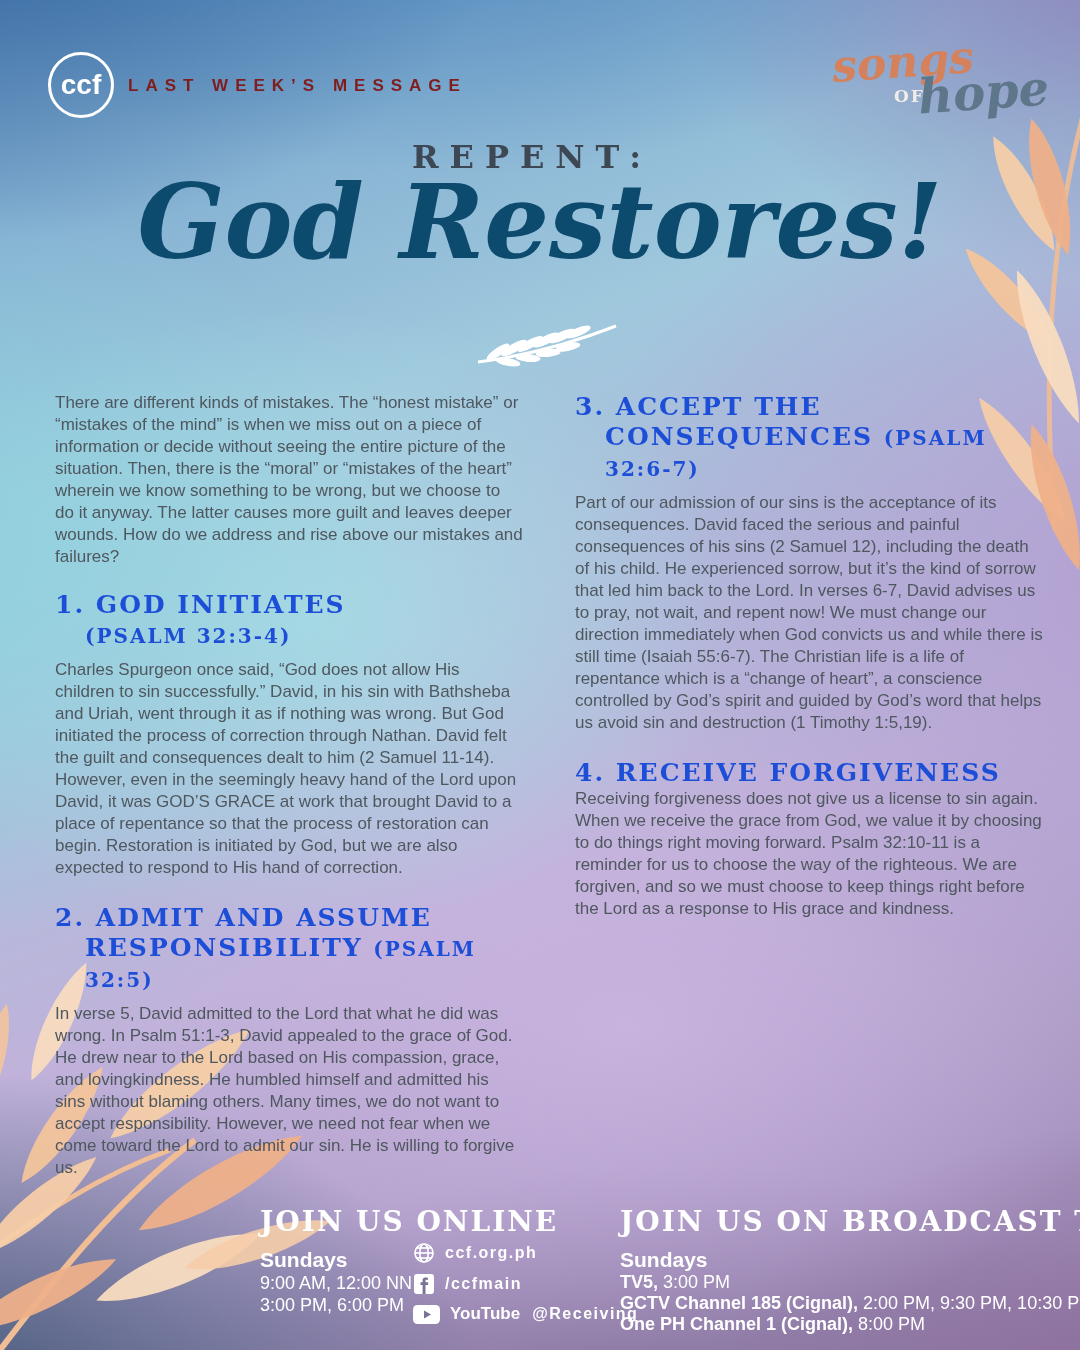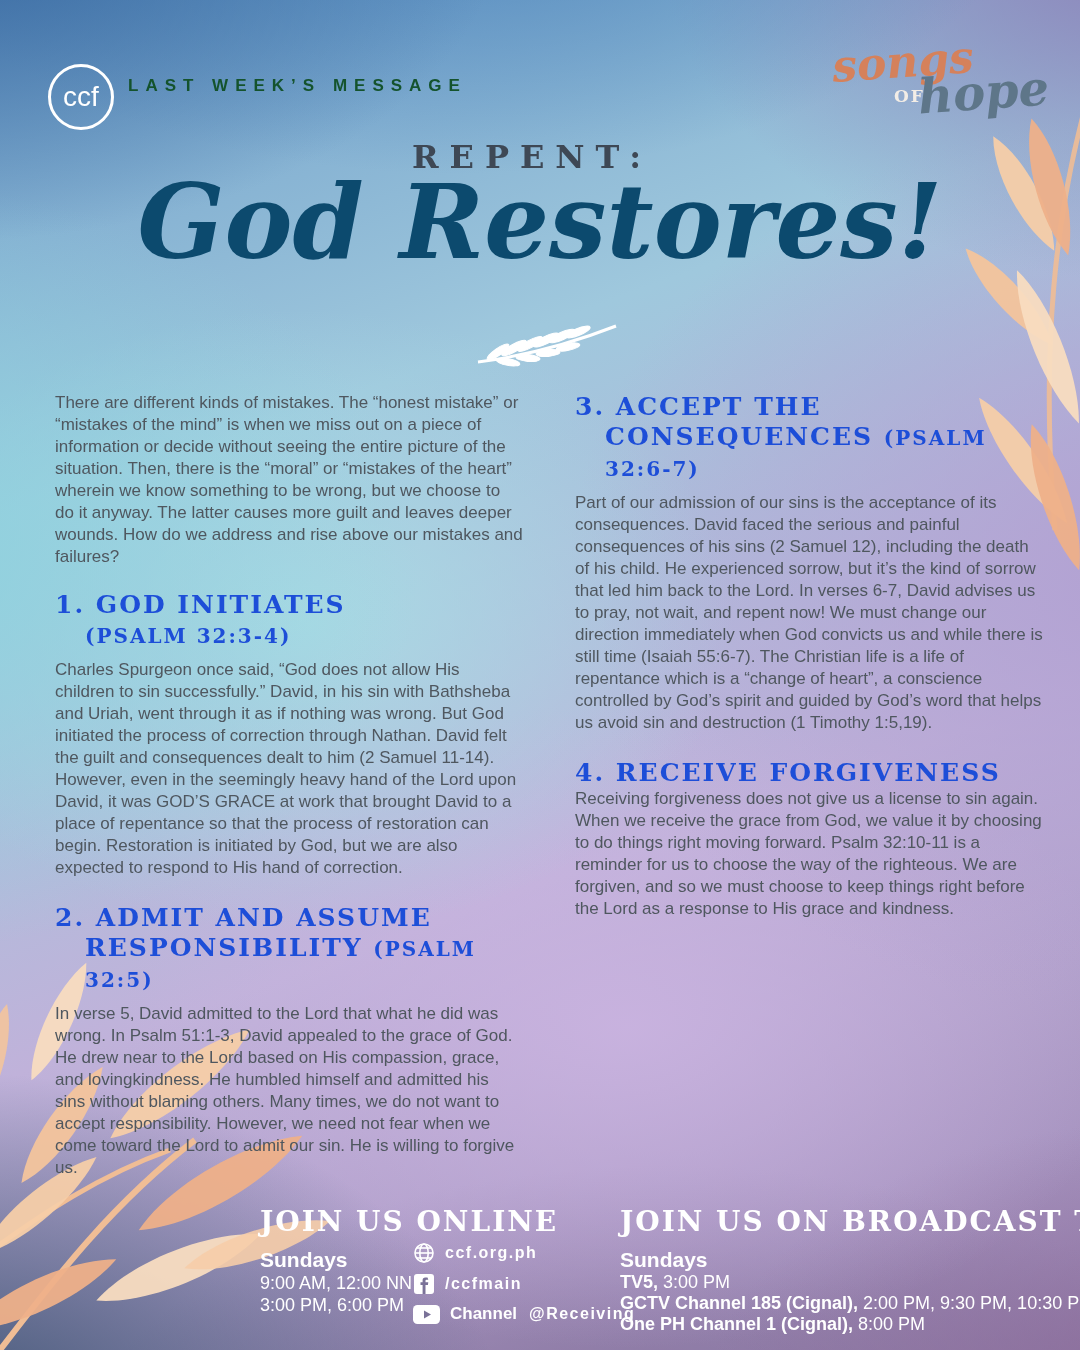--- a/index.html
+++ b/index.html
@@ -20,28 +20,28 @@
       radial-gradient(920px 700px at 108% 42%, #b2a0d2 0%, rgba(178,160,210,0) 65%),
       radial-gradient(820px 520px at 58% 76%,  rgba(203,180,225,0.85) 0%, rgba(203,180,225,0) 62%),
       radial-gradient(760px 500px at 108% 106%, #8a6b98 0%, rgba(138,107,152,0) 62%),
       radial-gradient(1000px 560px at 62% 112%, #7d6b94 0%, rgba(125,107,148,0) 62%),
       linear-gradient(160deg, #6f9ec9 0%, #9fc8dd 30%, #c0b2da 62%, #9b86b4 100%);
   }
   .abs { position:absolute; }
 
   
   .ccf-logo {
-    left:48px; top:64px; width:66px; height:66px;
+    left:48px; top:52px; width:66px; height:66px;
     border:3.5px solid #ffffff; border-radius:50%;
     display:flex; align-items:center; justify-content:center;
-    color:#ffffff; font-weight:normal; font-size:28px; letter-spacing:0;
+    color:#ffffff; font-weight:bold; font-size:28px; letter-spacing:0;
   }
   .kicker {
     left:128px; top:76px;
-    color:#14532d; font-weight:bold; font-size:17px; letter-spacing:7px;
+    color:#7f1d1d; font-weight:bold; font-size:17px; letter-spacing:7px;
   }
 
   
   .series { left:810px; top:30px; width:260px; height:110px; }
   .series .songs {
     position:absolute; left:22px; top:6px;
     font-family:"DejaVu Serif", serif; font-style:italic; font-weight:bold;
     font-size:44px; color:#d5815b; transform:rotate(-4deg);
   }
   .series .of {
@@ -239,21 +239,21 @@
       <rect x="1" y="1" width="20" height="20" rx="3" fill="#ffffff"></rect>
       <path d="M14.5,4.5 h-2.3 c-1.6,0 -2.6,1.0 -2.6,2.7 v2.1 H7.5 v2.8 h2.1 V21 h2.9 v-8.9 h2.4 l0.4,-2.8 h-2.8 V7.6 c0,-0.6 0.3,-0.9 0.9,-0.9 h1.9 z" fill="#7a7298"></path>
     </svg>
     <span class="lbl">/ccfmain</span>
   </div>
   <div class="link-row">
     <svg width="27" height="19" viewBox="0 0 27 19">
       <rect x="0" y="0" width="27" height="19" rx="4.5" fill="#ffffff"></rect>
       <path d="M11,5.5 L18,9.5 L11,13.5 Z" fill="#7a7298"></path>
     </svg>
-    <span class="yt-brand">Channel</span>
+    <span class="yt-brand">YouTube</span>
     <span class="lbl">@Receiving</span>
   </div>
 </div>
 
 <div class="abs broadcast-block">
   <div class="footer-title">JOIN US ON BROADCAST TV</div>
   <div class="f-day">Sundays</div>
   <div class="bc-rows">
     <div><b>TV5,</b><span> 3:00 PM</span></div>
     <div><b>GCTV Channel 185 (Cignal),</b><span> 2:00 PM, 9:30 PM, 10:30 PM</span></div>

